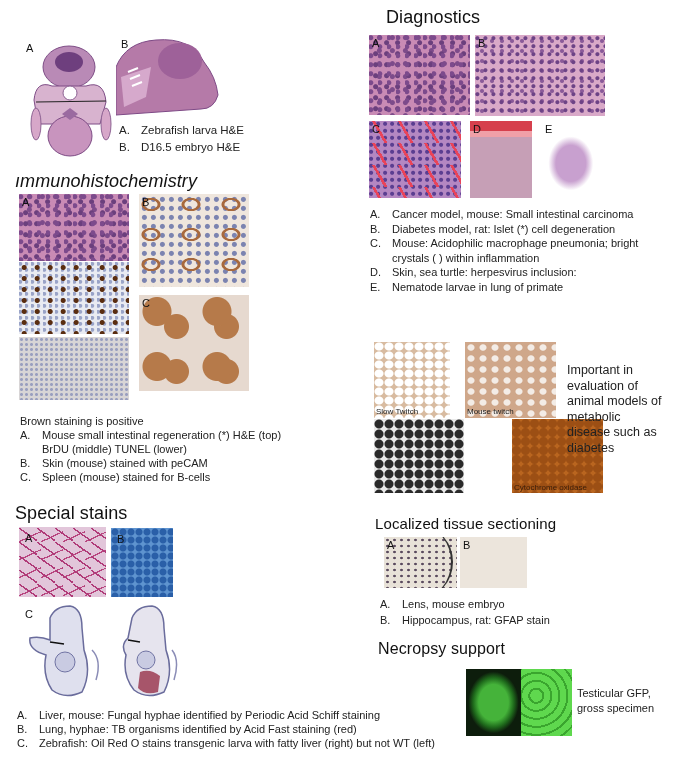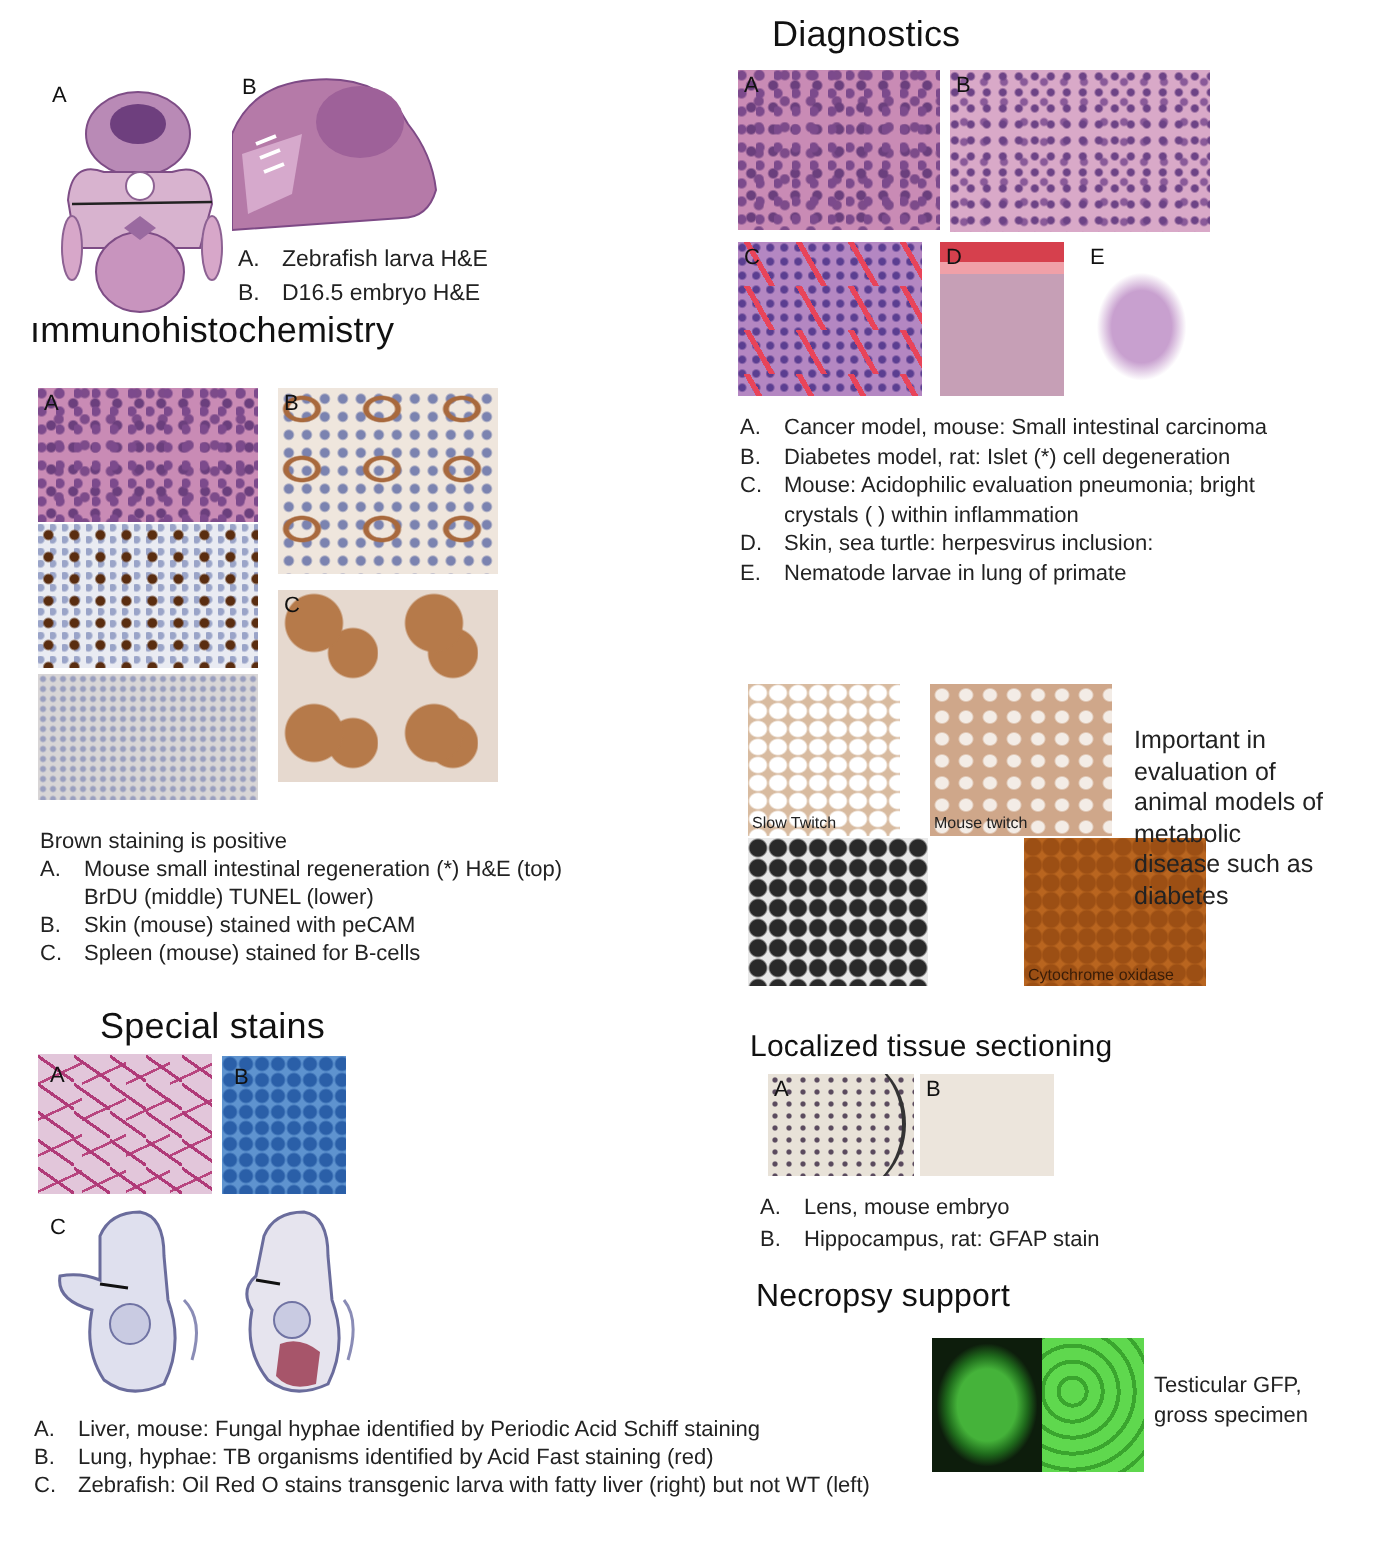--- a/index.html
+++ b/index.html
@@ -121,28 +121,28 @@
   </div>
   <div class="panel" style="left:470px;top:121px;width:62px;height:77px;background:linear-gradient(#d6404d 0 10px,#f0a0a8 10px 16px,#c69fb6 16px);">
     <span class="plabel">D</span>
   </div>
   <div class="panel" style="left:542px;top:121px;width:64px;height:77px;background:radial-gradient(ellipse at 45% 55%,#c8a0cf 0 30%,#fff 45%),#fff;">
     <span class="plabel">E</span>
   </div>
   <ul class="cap-list caption abs" style="left:370px;top:207px;line-height:14.5px;">
     <li><span class="lt">A.</span><span>Cancer model, mouse: Small intestinal carcinoma</span></li>
     <li><span class="lt">B.</span><span>Diabetes model, rat: Islet (*) cell degeneration</span></li>
-    <li><span class="lt">C.</span><span>Mouse: Acidophilic evaluation pneumonia; bright</span><br><span>crystals (    ) within inflammation</span></li>
+    <li><span class="lt">C.</span><span>Mouse: Acidophilic macrophage pneumonia; bright</span><br><span>crystals (    ) within inflammation</span></li>
     <li><span class="lt">D.</span><span>Skin, sea turtle: herpesvirus inclusion:</span></li>
     <li><span class="lt">E.</span><span>Nematode larvae in lung of primate</span></li>
   </ul>
 </div>
 
 <div>
-  <div class="heading abs" style="left:15px;top:155px;">ımmunohistochemistry</div>
+  <div class="heading abs" style="left:15px;top:171px;font-style:italic;">ımmunohistochemistry</div>
   <div class="panel he-pink" style="left:19px;top:194px;width:110px;height:67px;">
     <span class="plabel">A</span>
   </div>
   <div class="panel brdu" style="left:19px;top:262px;width:110px;height:72px;"></div>
   <div class="panel tunel" style="left:19px;top:337px;width:110px;height:63px;"></div>
   <div class="panel ihc-b" style="left:139px;top:194px;width:110px;height:93px;">
     <span class="plabel">B</span>
   </div>
   <div class="panel ihc-brown" style="left:139px;top:295px;width:110px;height:96px;">
     <span class="plabel">C</span>
@@ -170,21 +170,21 @@
     <div>Important in</div>
     <div>evaluation of</div>
     <div>animal models of</div>
     <div>metabolic</div>
     <div>disease such as</div>
     <div>diabetes</div>
   </div>
 </div>
 
 <div>
-  <div class="heading abs" style="left:15px;top:503px;margin-left:35px;">Special stains</div>
+  <div class="heading abs" style="left:15px;top:503px;">Special stains</div>
   <div class="panel pas" style="left:19px;top:527px;width:87px;height:70px;">
     <span class="plabel" style="top:5px;left:6px;">A</span>
   </div>
   <div class="panel afb" style="left:111px;top:528px;width:62px;height:69px;">
     <span class="plabel" style="top:5px;left:6px;">B</span>
   </div>
   <div class="panel" style="left:20px;top:600px;width:160px;height:100px;">
     <span class="plabel" style="left:5px;top:8px;">C</span>
     <svg width="160" height="100" viewBox="0 0 160 100">
       <path d="M30,18 Q35,6 50,6 Q62,8 62,28 L64,50 Q72,72 62,92 Q45,100 32,90 Q22,75 26,55 Q8,50 10,38 Q20,36 30,40 Z" fill="#dfe0ee" stroke="#6a6c9c" stroke-width="1.5"></path>

